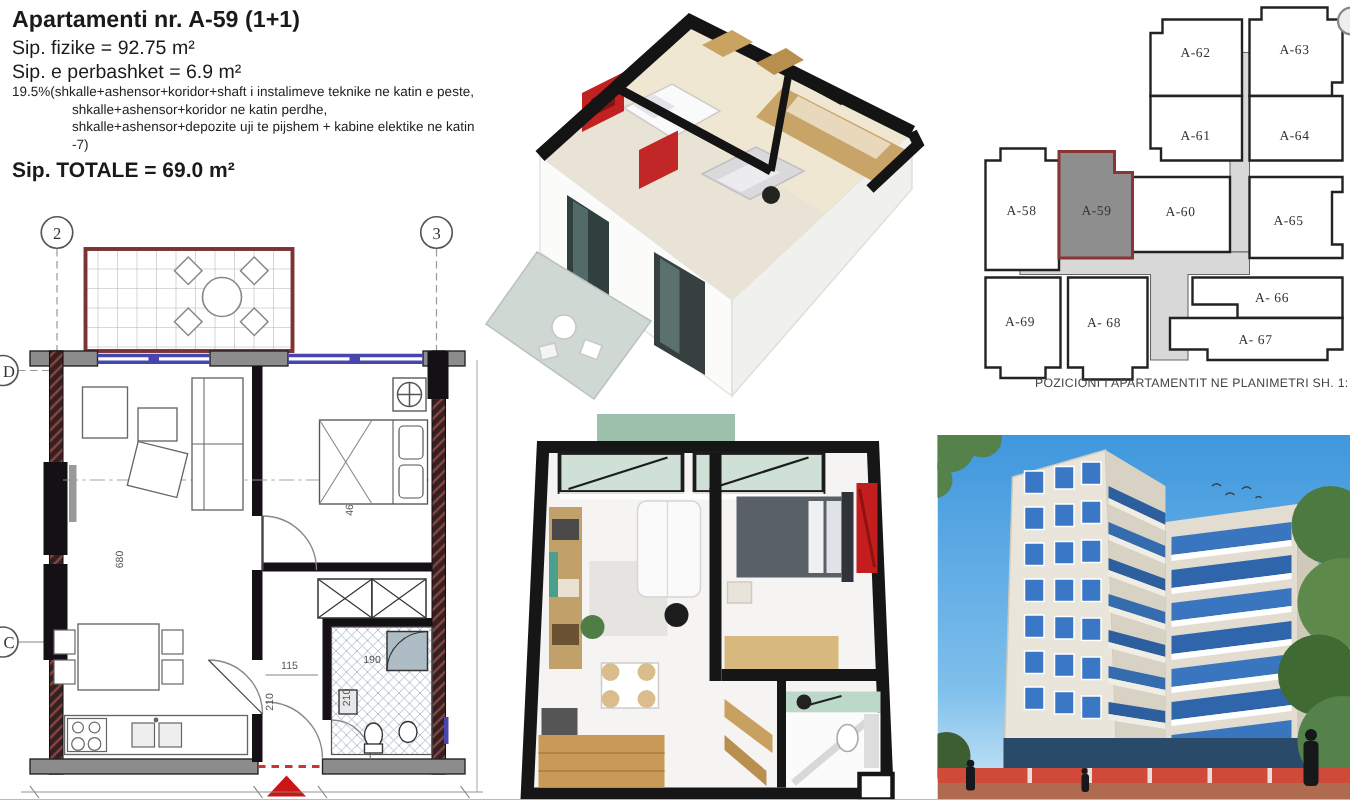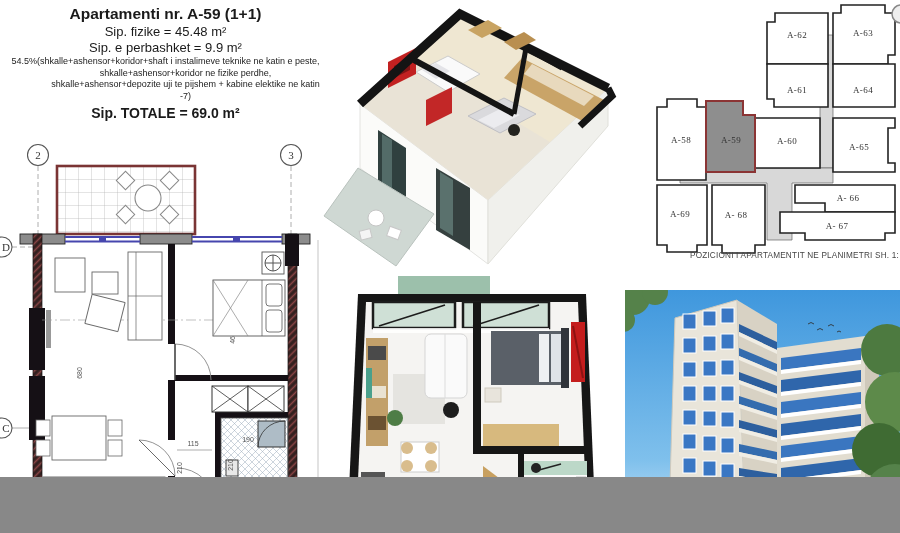--- a/index.html
+++ b/index.html
@@ -1,17 +1,17 @@
 <!DOCTYPE html>
 <html><head>
 <meta charset="utf-8">
 <style>
   html,body{margin:0;padding:0;background:#888;}
-  .sheet{position:relative;width:900px;height:477px;background:#ffffff;overflow:hidden;
-         font-family:"Liberation Sans",sans-serif;color:#1a1a1a;text-align:center;}
+  .sheet{position:relative;width:900px;height:533px;background:#ffffff;overflow:hidden;
+         font-family:"Liberation Sans",sans-serif;color:#1a1a1a;}
   .abs{position:absolute;}
   
   .info{left:8px;top:5px;width:315px;}
   .info .title{font-size:15.5px;font-weight:bold;margin:0 0 1px 0;}
   .info .line{font-size:13px;margin:0 0 1px 0;}
   .info .note{font-size:9px;line-height:1.3;margin:0;color:#222;}
   .info .note.indent{padding-left:40px;}
   .info .total{font-size:14px;font-weight:bold;margin:2px 0 0 0;}
   
   .keylabel{font-family:"Liberation Serif",serif;font-size:9px;fill:#333;letter-spacing:.4px;}
@@ -20,24 +20,24 @@
   .dim{font-size:7px;fill:#555;font-family:"Liberation Sans",sans-serif;}
   svg{display:block;}
 </style>
 </head>
 <body>
 
 <div class="sheet">
 
   <div class="abs info">
     <p class="title">Apartamenti nr. A-59 (1+1)</p>
-    <p class="line">Sip. fizike = 45.48 m²</p>
-    <p class="line">Sip. e perbashket = 9.9 m²</p>
-    <p class="note">54.5%(shkalle+ashensor+koridor+shaft i instalimeve teknike ne katin e peste,</p>
-    <p class="note indent">shkalle+ashensor+koridor ne fizike perdhe,</p>
+    <p class="line">Sip. fizike = 92.75 m²</p>
+    <p class="line">Sip. e perbashket = 6.9 m²</p>
+    <p class="note">19.5%(shkalle+ashensor+koridor+shaft i instalimeve teknike ne katin e peste,</p>
+    <p class="note indent">shkalle+ashensor+koridor ne katin perdhe,</p>
     <p class="note indent">shkalle+ashensor+depozite uji te pijshem + kabine elektike ne katin -7)</p>
     <p class="total">Sip. TOTALE =  69.0 m²</p>
   </div>
 
   <svg class="abs" style="left:318px;top:0;" width="322" height="292" viewBox="0 0 322 292">
 
     <polygon points="42,104 170,200 170,264 42,168" fill="#fbfbf9" stroke="#e3e3e0"></polygon>
     <polygon points="170,200 290,88 290,126 170,264" fill="#f0f0ec" stroke="#e0e0da"></polygon>
 
     <polygon points="60,130 88,148 88,212 60,194" fill="#30403f"></polygon>

